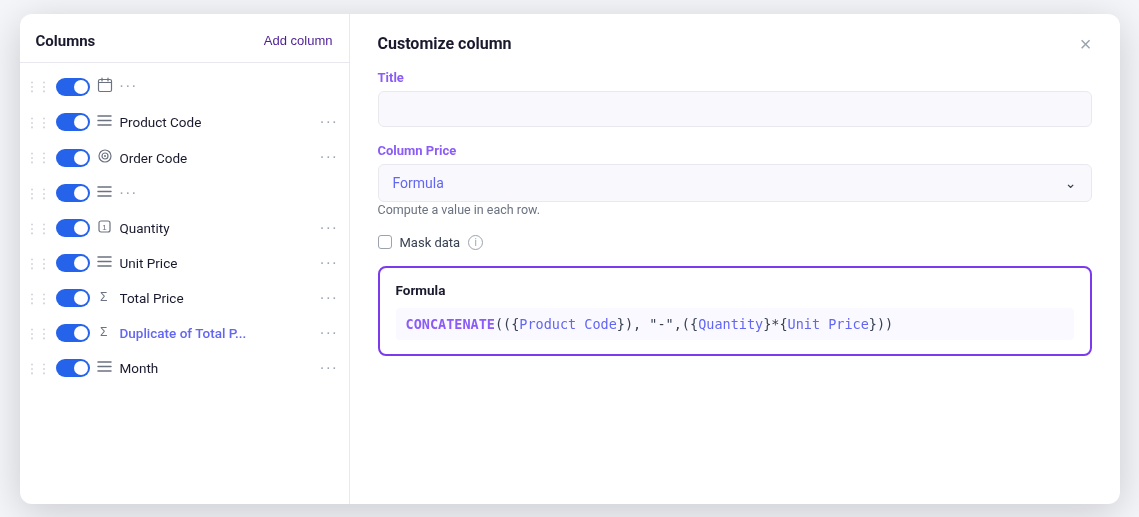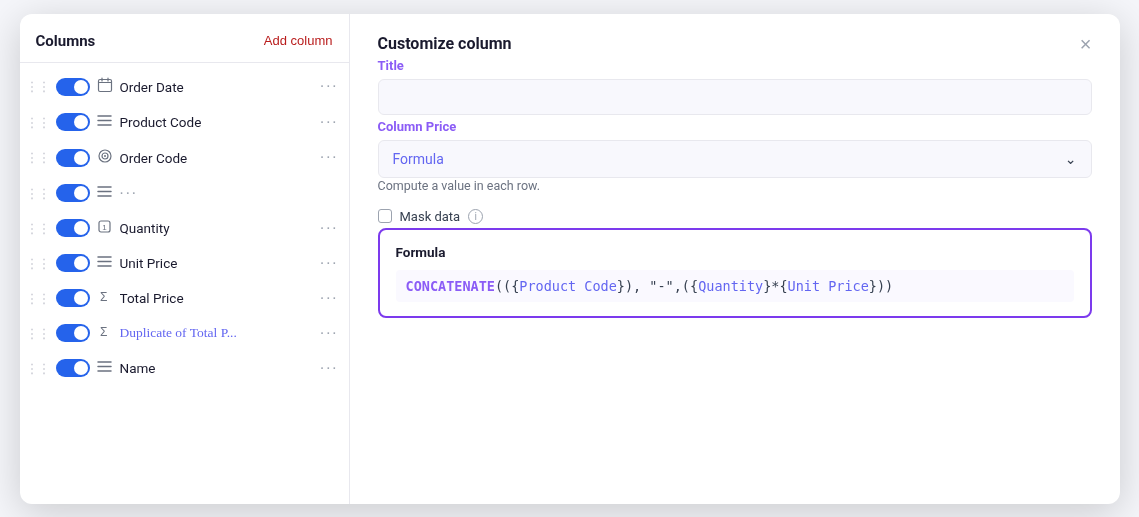--- a/index.html
+++ b/index.html
@@ -34,21 +34,21 @@
       align-items: center;
       padding: 18px 16px 12px 16px;
       border-bottom: 1px solid #e8e8ee;
     }
     .left-header-title {
       font-weight: 700;
       font-size: 15px;
       color: #1a1a2e;
     }
     .add-column-btn {
-      color: #b91c1c;
+      color: #4c1d95;
       font-size: 13px;
       cursor: pointer;
       background: none;
       border: none;
     }
     .column-list {
       padding: 6px 0;
     }
     .column-item {
       display: flex;
@@ -94,34 +94,34 @@
       text-align: center;
     }
     .col-label {
       flex: 1;
       font-size: 13.5px;
       color: #1a1a2e;
       white-space: nowrap;
       overflow: hidden;
       text-overflow: ellipsis;
     }
-    .col-label.active { color: #6366f1; font-weight: 500; font-family: Liberation Serif, serif; }
+    .col-label.active { color: #6366f1; font-weight: 500; }
     .col-menu {
       color: #9ca3af;
       font-size: 16px;
       cursor: pointer;
       letter-spacing: 2px;
     }
     
     .right-panel {
       flex: 1;
       padding: 20px 28px 20px 28px;
       display: flex;
       flex-direction: column;
-      gap: 4px;
+      gap: 16px;
     }
     .right-header {
       display: flex;
       justify-content: space-between;
       align-items: center;
     }
     .right-header-title {
       font-weight: 700;
       font-size: 16px;
       color: #1a1a2e;
@@ -168,21 +168,21 @@
       color: #374151;
       font-size: 14px;
     }
     .compute-hint {
       font-size: 12.5px;
       color: #6b7280;
     }
     .mask-row {
       display: flex;
       gap: 8px;
-      margin-top: 12px;
+      margin-top: 2px;
     }
     .mask-checkbox {
       width: 14px;
       height: 14px;
       border: 1.5px solid #9ca3af;
       border-radius: 3px;
       background: #fff;
       flex-shrink: 0;
     }
     .mask-label {
@@ -264,21 +264,20 @@
     <div class="column-list" id="column-list">
         <div class="column-item">
           <span class="drag-handle">⋮⋮</span>
           <div class="toggle on"></div>
           <span class="col-icon"><svg width="16" height="16" viewBox="0 0 16 16" fill="none" xmlns="http://www.w3.org/2000/svg">
               <rect x="1.5" y="2.5" width="13" height="12" rx="1.5" stroke="#6b7280" stroke-width="1.2"></rect>
               <line x1="1.5" y1="5.5" x2="14.5" y2="5.5" stroke="#6b7280" stroke-width="1.2"></line>
               <line x1="5" y1="1" x2="5" y2="4" stroke="#6b7280" stroke-width="1.2" stroke-linecap="round"></line>
               <line x1="11" y1="1" x2="11" y2="4" stroke="#6b7280" stroke-width="1.2" stroke-linecap="round"></line>
             </svg></span>
-          <span class="col-label">Order Date</span>
           <span class="col-menu">···</span>
         </div>
         <div class="column-item">
           <span class="drag-handle">⋮⋮</span>
           <div class="toggle on"></div>
           <span class="col-icon"><svg width="15" height="13" viewBox="0 0 15 13" fill="none">
               <line x1="1" y1="2" x2="14" y2="2" stroke="#6b7280" stroke-width="1.5" stroke-linecap="round"></line>
               <line x1="1" y1="6.5" x2="14" y2="6.5" stroke="#6b7280" stroke-width="1.5" stroke-linecap="round"></line>
               <line x1="1" y1="11" x2="14" y2="11" stroke="#6b7280" stroke-width="1.5" stroke-linecap="round"></line>
             </svg></span>
@@ -346,21 +345,21 @@
           <span class="col-menu">···</span>
         </div>
         <div class="column-item">
           <span class="drag-handle">⋮⋮</span>
           <div class="toggle on"></div>
           <span class="col-icon"><svg width="15" height="13" viewBox="0 0 15 13" fill="none">
               <line x1="1" y1="2" x2="14" y2="2" stroke="#6b7280" stroke-width="1.5" stroke-linecap="round"></line>
               <line x1="1" y1="6.5" x2="14" y2="6.5" stroke="#6b7280" stroke-width="1.5" stroke-linecap="round"></line>
               <line x1="1" y1="11" x2="14" y2="11" stroke="#6b7280" stroke-width="1.5" stroke-linecap="round"></line>
             </svg></span>
-          <span class="col-label">Name</span>
+          <span class="col-label">Month</span>
           <span class="col-menu">···</span>
         </div>
       </div>
   </div>
 
   <div class="right-panel">
     <div class="right-header">
       <span class="right-header-title">Customize column</span>
       <button class="close-btn">×</button>
     </div>

